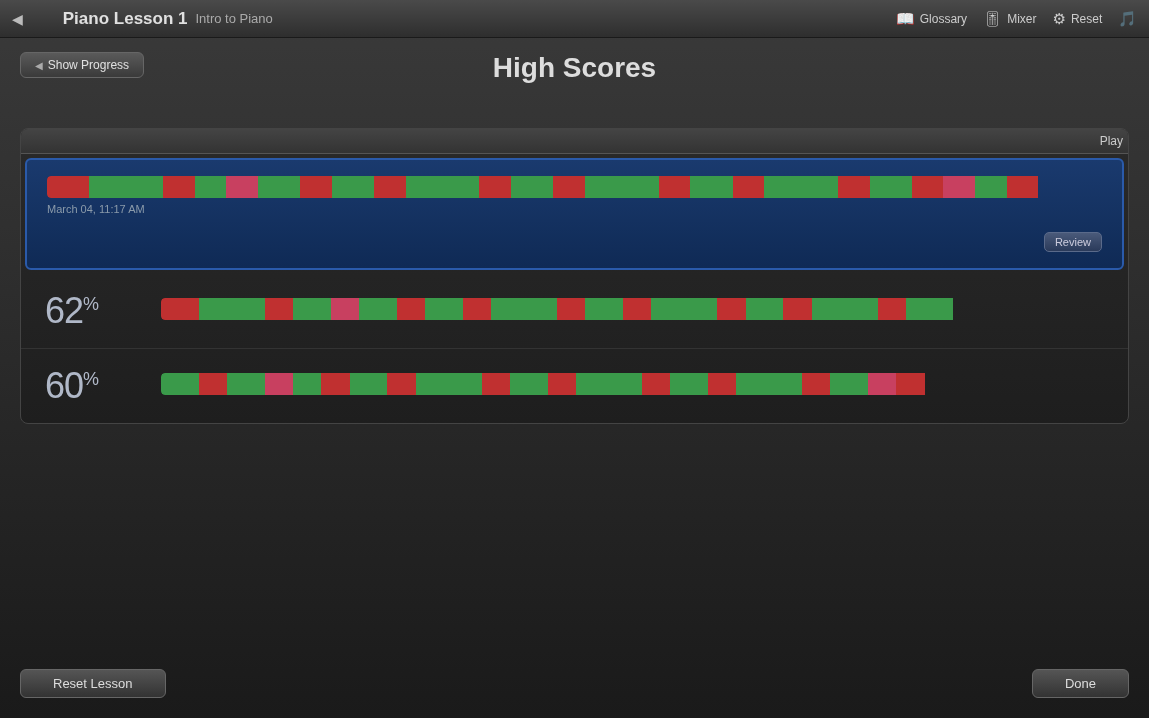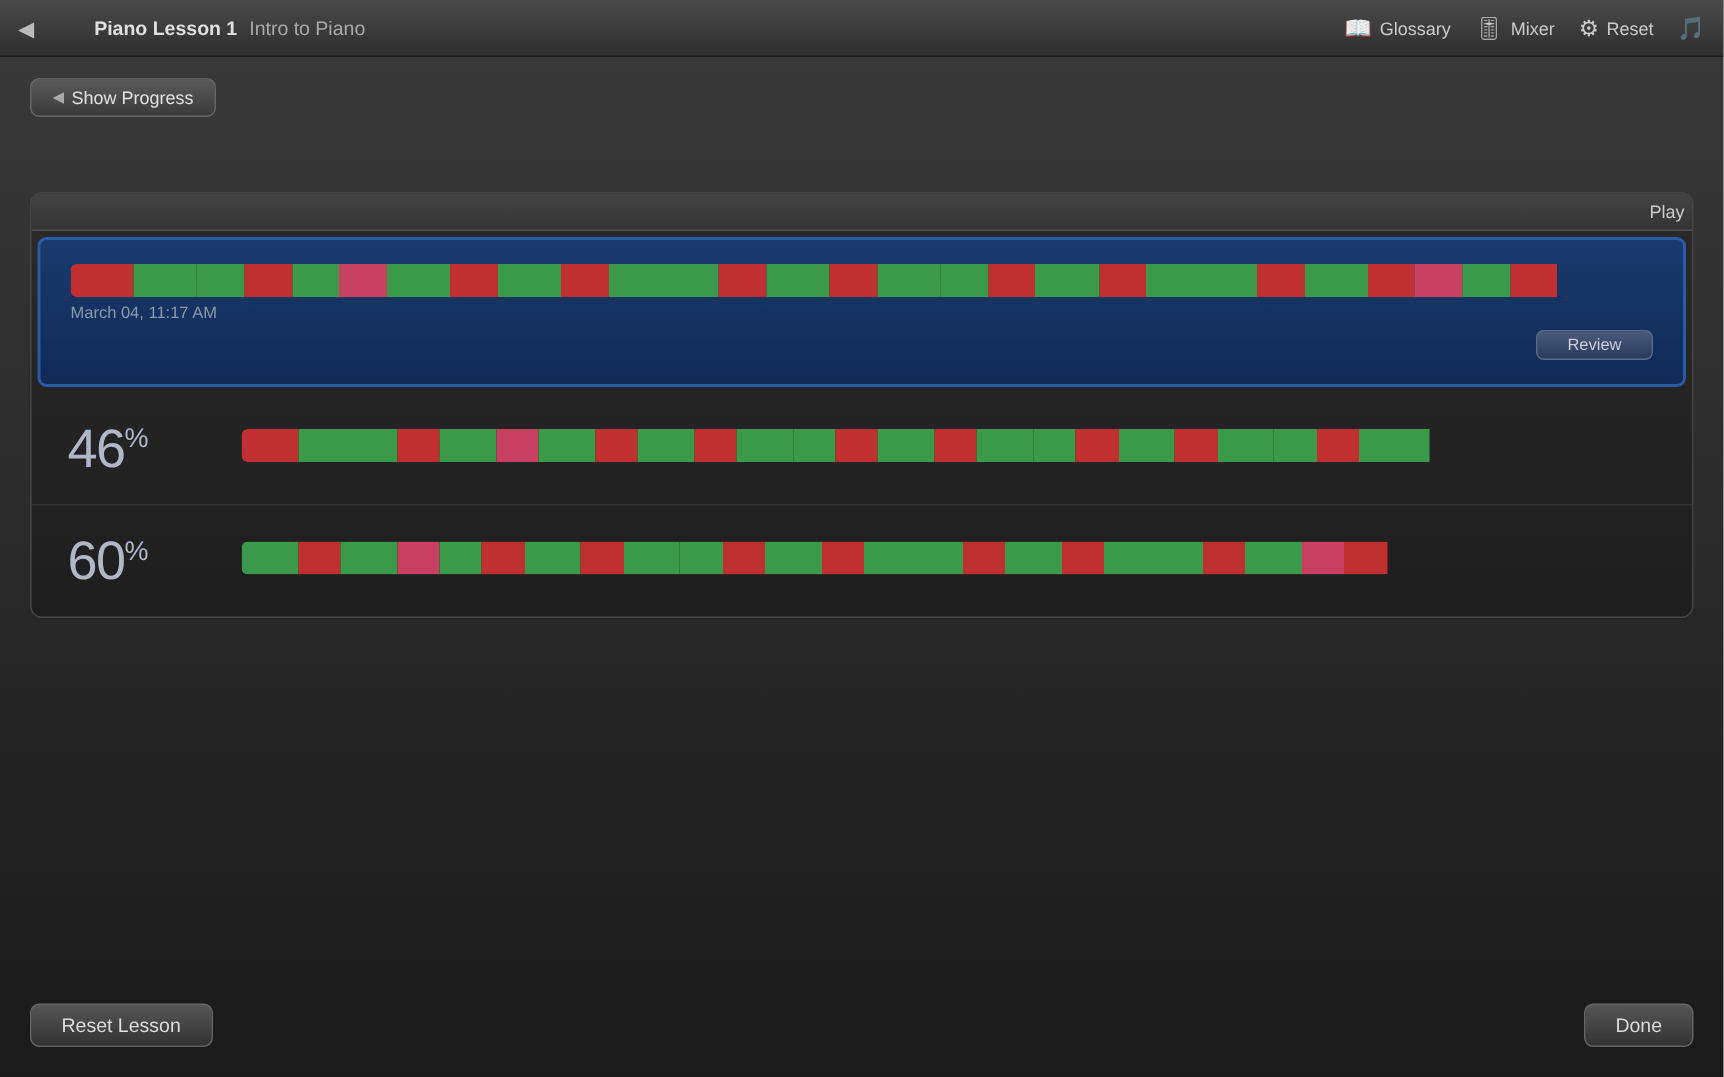--- a/index.html
+++ b/index.html
@@ -163,41 +163,42 @@
       justify-content: flex-end;
       margin-top: 5px;
     }
 
     #review-btn {
       background: linear-gradient(180deg, #4a5a7a 0%, #2a3a5a 100%);
       border: 1px solid #5a6a8a;
       border-radius: 5px;
       color: #ccd;
       font-size: 11px;
-      padding: 3px 20px;
+      padding: 3px 10px;
       cursor: pointer;
+      margin-top: 12px;
     }
 
     
     #bottom-bar {
       position: absolute;
       bottom: 20px;
       left: 20px;
       right: 20px;
       display: flex;
       justify-content: space-between;
     }
 
     .bottom-btn {
       background: linear-gradient(180deg, #555 0%, #333 100%);
       border: 1px solid #666;
       border-radius: 6px;
       color: #ddd;
       font-size: 13px;
-      padding: 6px 20px;
+      padding: 6px 32px;
       cursor: pointer;
     }
 
     
     .segments {
       display: flex;
       width: 100%;
       height: 100%;
       border-radius: 4px;
       overflow: hidden;
@@ -206,21 +207,21 @@
     .seg {
       height: 100%;
     }
   </style>
 </head>
 <body>
 
 <div id="titlebar">
   <div id="titlebar-left">
     <span style="color:#bbb;cursor:pointer;font-size:14px;">◀</span>
-    <span style="font-size:13px;font-weight:bold;color:#e0e0e0;padding-left:32px;">Piano Lesson 1</span>
+    <span style="font-size:17px;font-weight:bold;color:#e0e0e0;padding-left:32px;">Piano Lesson 1</span>
     <span style="font-size:13px;color:#aaa;">Intro to Piano</span>
   </div>
   <div id="titlebar-right">
     <div class="nav-item">
       <span style="font-size:15px;">📖</span>
       <span>Glossary</span>
     </div>
     <div class="nav-item">
       <span style="font-size:15px;">🎚</span>
       <span>Mixer</span>
@@ -233,20 +234,21 @@
       <span style="font-size:15px;">🎵</span>
     </div>
   </div>
 </div>
 
 <div id="content">
   <button id="show-progress-btn">
     <span>Show Progress</span>
   </button>
 
+  <div id="page-title">High Scores</div>
 
   <div id="scores-panel" style="margin-top:50px;">
     <div id="panel-header">Play</div>
 
     <div class="score-row highlighted">
       <div class="score-row-inner">
         <div class="score-right">
           <div class="progress-bar-container">
             <div class="segments">
 
@@ -284,21 +286,21 @@
         </div>
       </div>
       <div class="score-row-footer">
         <button id="review-btn">Review</button>
       </div>
     </div>
 
     <div class="score-row" style="padding: 16px 24px;">
       <div class="score-row-inner">
         <div class="score-percent">
-          <span>46</span><span class="percent-sign">%</span>
+          <span>62</span><span class="percent-sign">%</span>
         </div>
         <div class="score-right">
           <div class="progress-bar-container">
             <div class="segments">
               <div class="seg bar-red" style="width:4%"></div>
               <div class="seg bar-green" style="width:4%"></div>
               <div class="seg bar-green" style="width:3%"></div>
               <div class="seg bar-red" style="width:3%"></div>
               <div class="seg bar-green" style="width:4%"></div>
               <div class="seg bar-pink" style="width:3%"></div>

